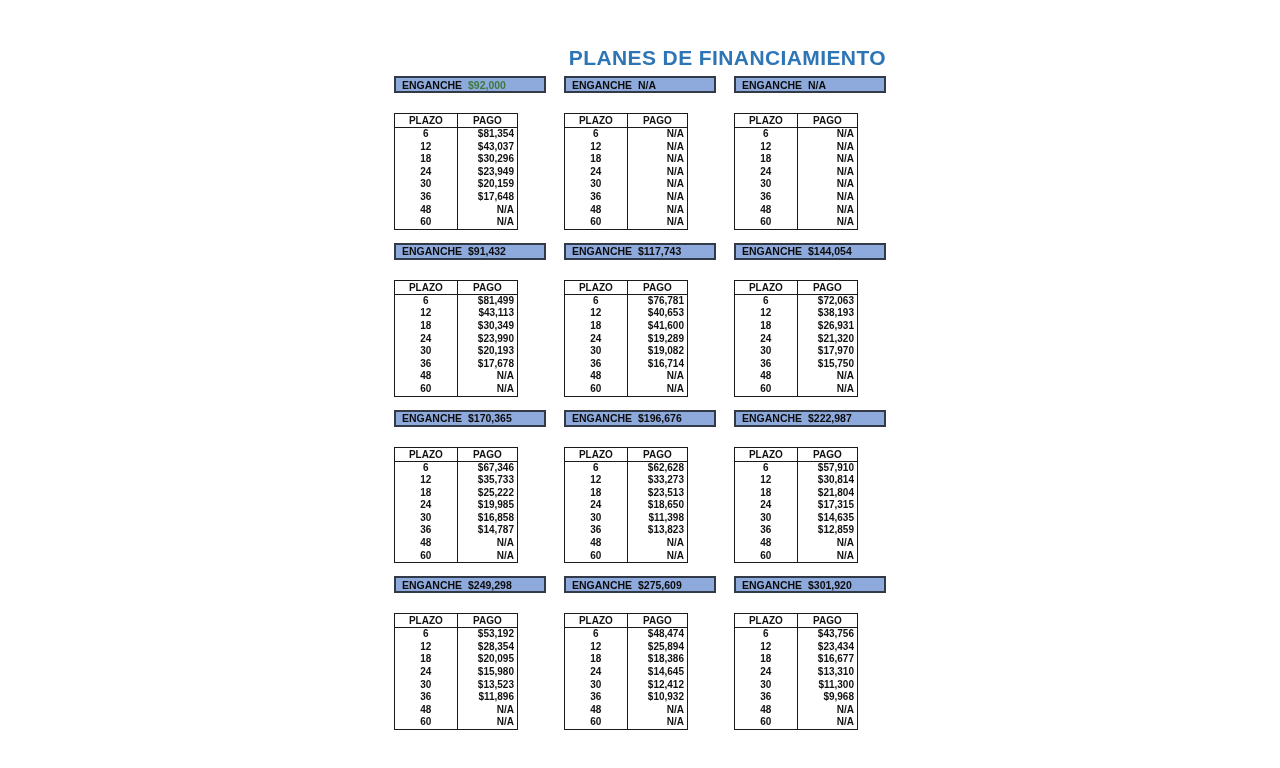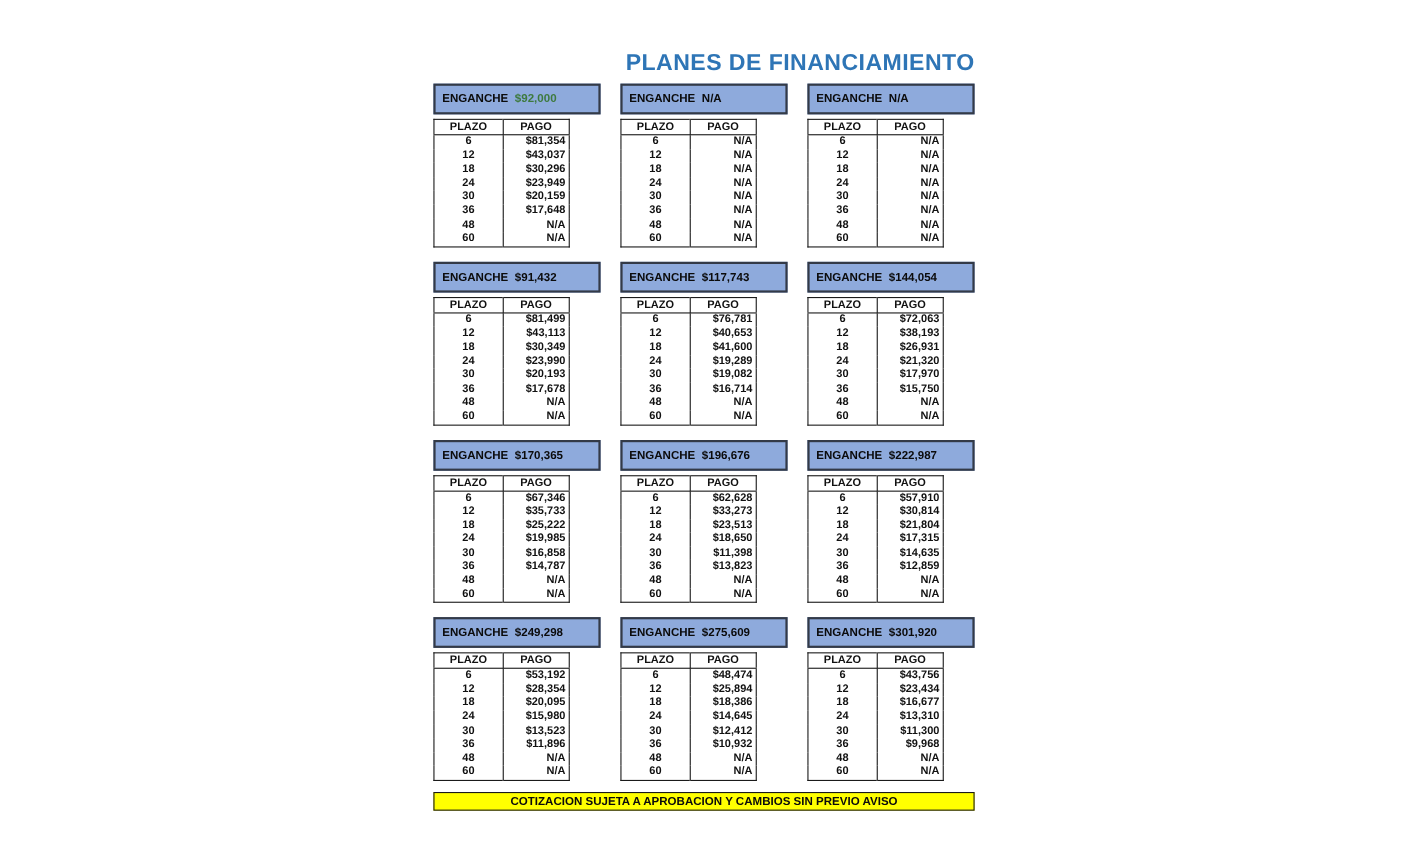--- a/index.html
+++ b/index.html
@@ -24,26 +24,26 @@
 
   .plans-grid {
     margin-top:6px;
     display:grid;
     grid-template-columns:repeat(3, 152px);
     column-gap:18px;
     row-gap:13px;
   }
 
   .enganche-bar {
-    height:28px;
+    height:17px;
     background:#8EAADC;
     border:2px solid #333a47;
     display:flex;
     align-items:center;
-    margin-bottom:4px;
+    margin-bottom:20px;
   }
   .enganche-label { flex:1; padding-left:6px; font-size:10.5px; color:#0b0b0b; }
   .enganche-value { width:76px; text-align:left; font-size:10.5px; color:#0b0b0b; }
 
   table.plan-table {
     width:124px;
     border-collapse:collapse;
     table-layout:fixed;
     border:1.5px solid #1a1a1a;
   }
@@ -668,15 +668,14 @@
             </tr>
             <tr>
               <td class="plazo-cell">60</td>
               <td class="pago-cell">N/A</td>
             </tr>
           </tbody>
     </table>
   </div>
 </div>
 
-  <div class="disclaimer-banner">COTIZACION SUJETA A APROBACION Y CAMBIOS SIN PREVIO AVISO</div>
 
 </div>
 
 </body></html>

